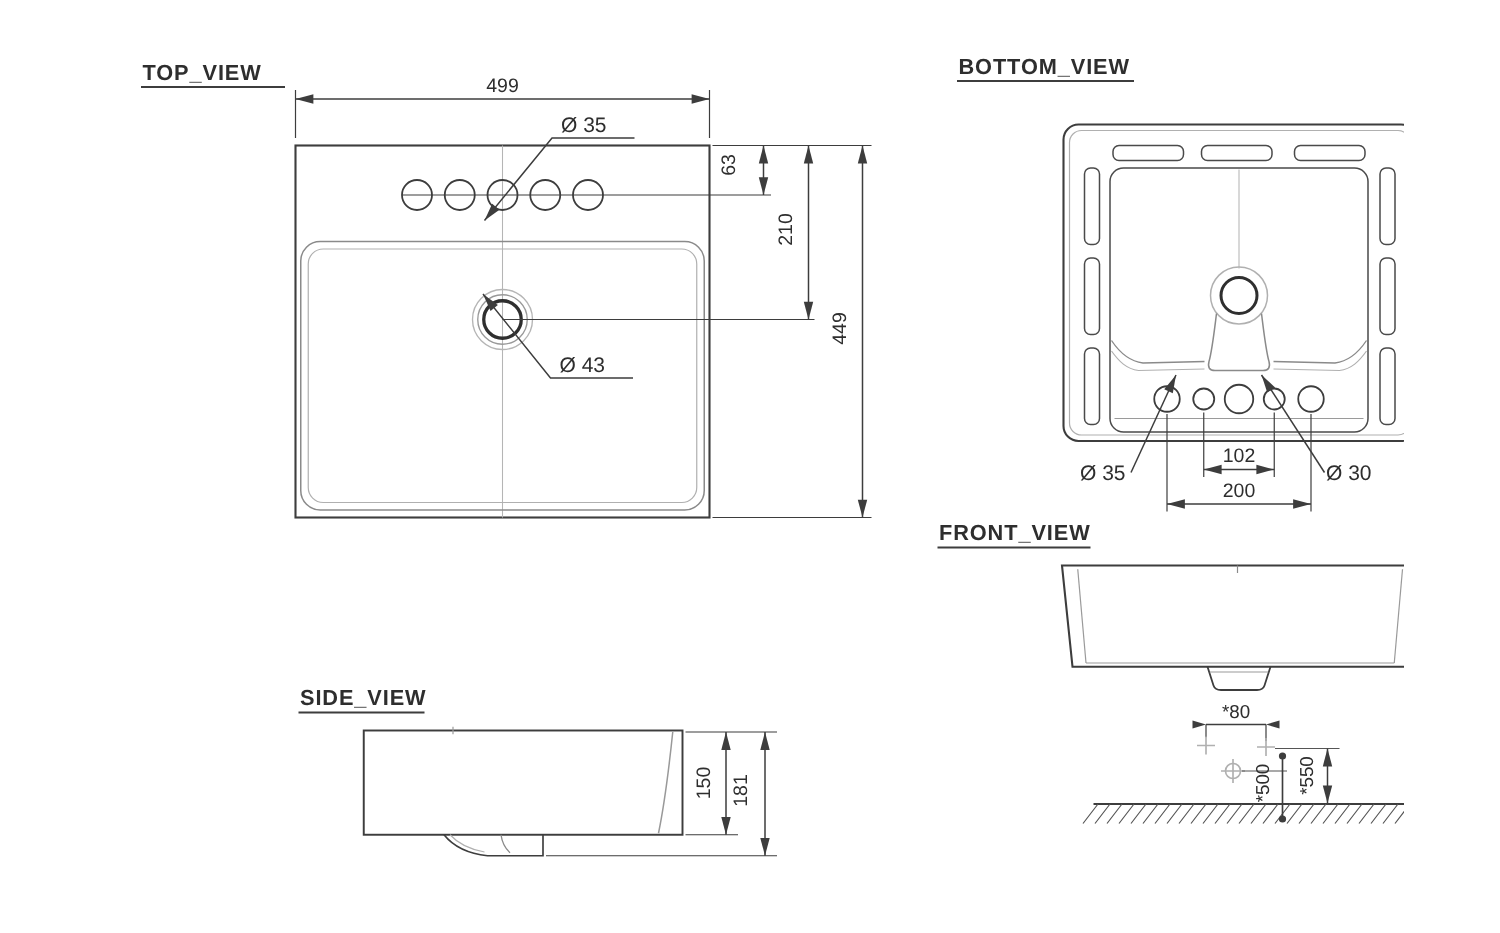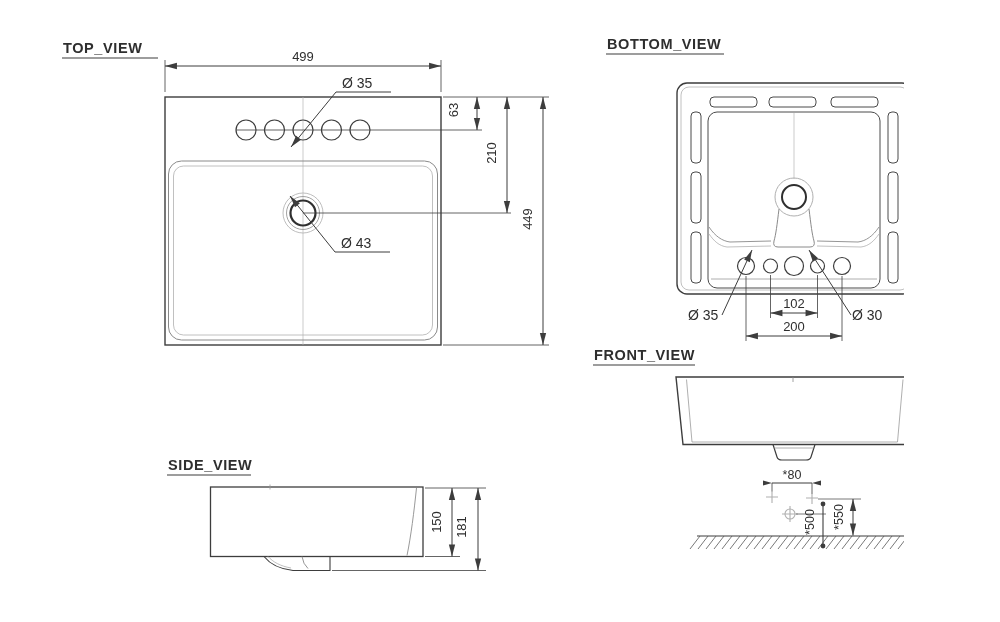--- a/index.html
+++ b/index.html
@@ -1,16 +1,16 @@
 <!DOCTYPE html>
 <html><head>
 <meta charset="utf-8">
 <style>
   html,body{margin:0;padding:0;background:#ffffff;}
-  .canvas{position:relative;width:904px;height:622px;background:#ffffff;overflow:hidden;}
+  .canvas{position:relative;width:904px;height:622px;background:#ffffff;overflow:hidden;padding-left:32px;}
   svg{display:block;}
   text{font-family:"Liberation Sans", sans-serif;fill:#2e2e2e;}
   .title{font-size:14.5px;font-weight:bold;letter-spacing:.6px;}
   .dim{font-size:13px;}
   .dia{font-size:14px;}
   .sdim{font-size:12.5px;}
 </style>
 </head>
 <body>
 

